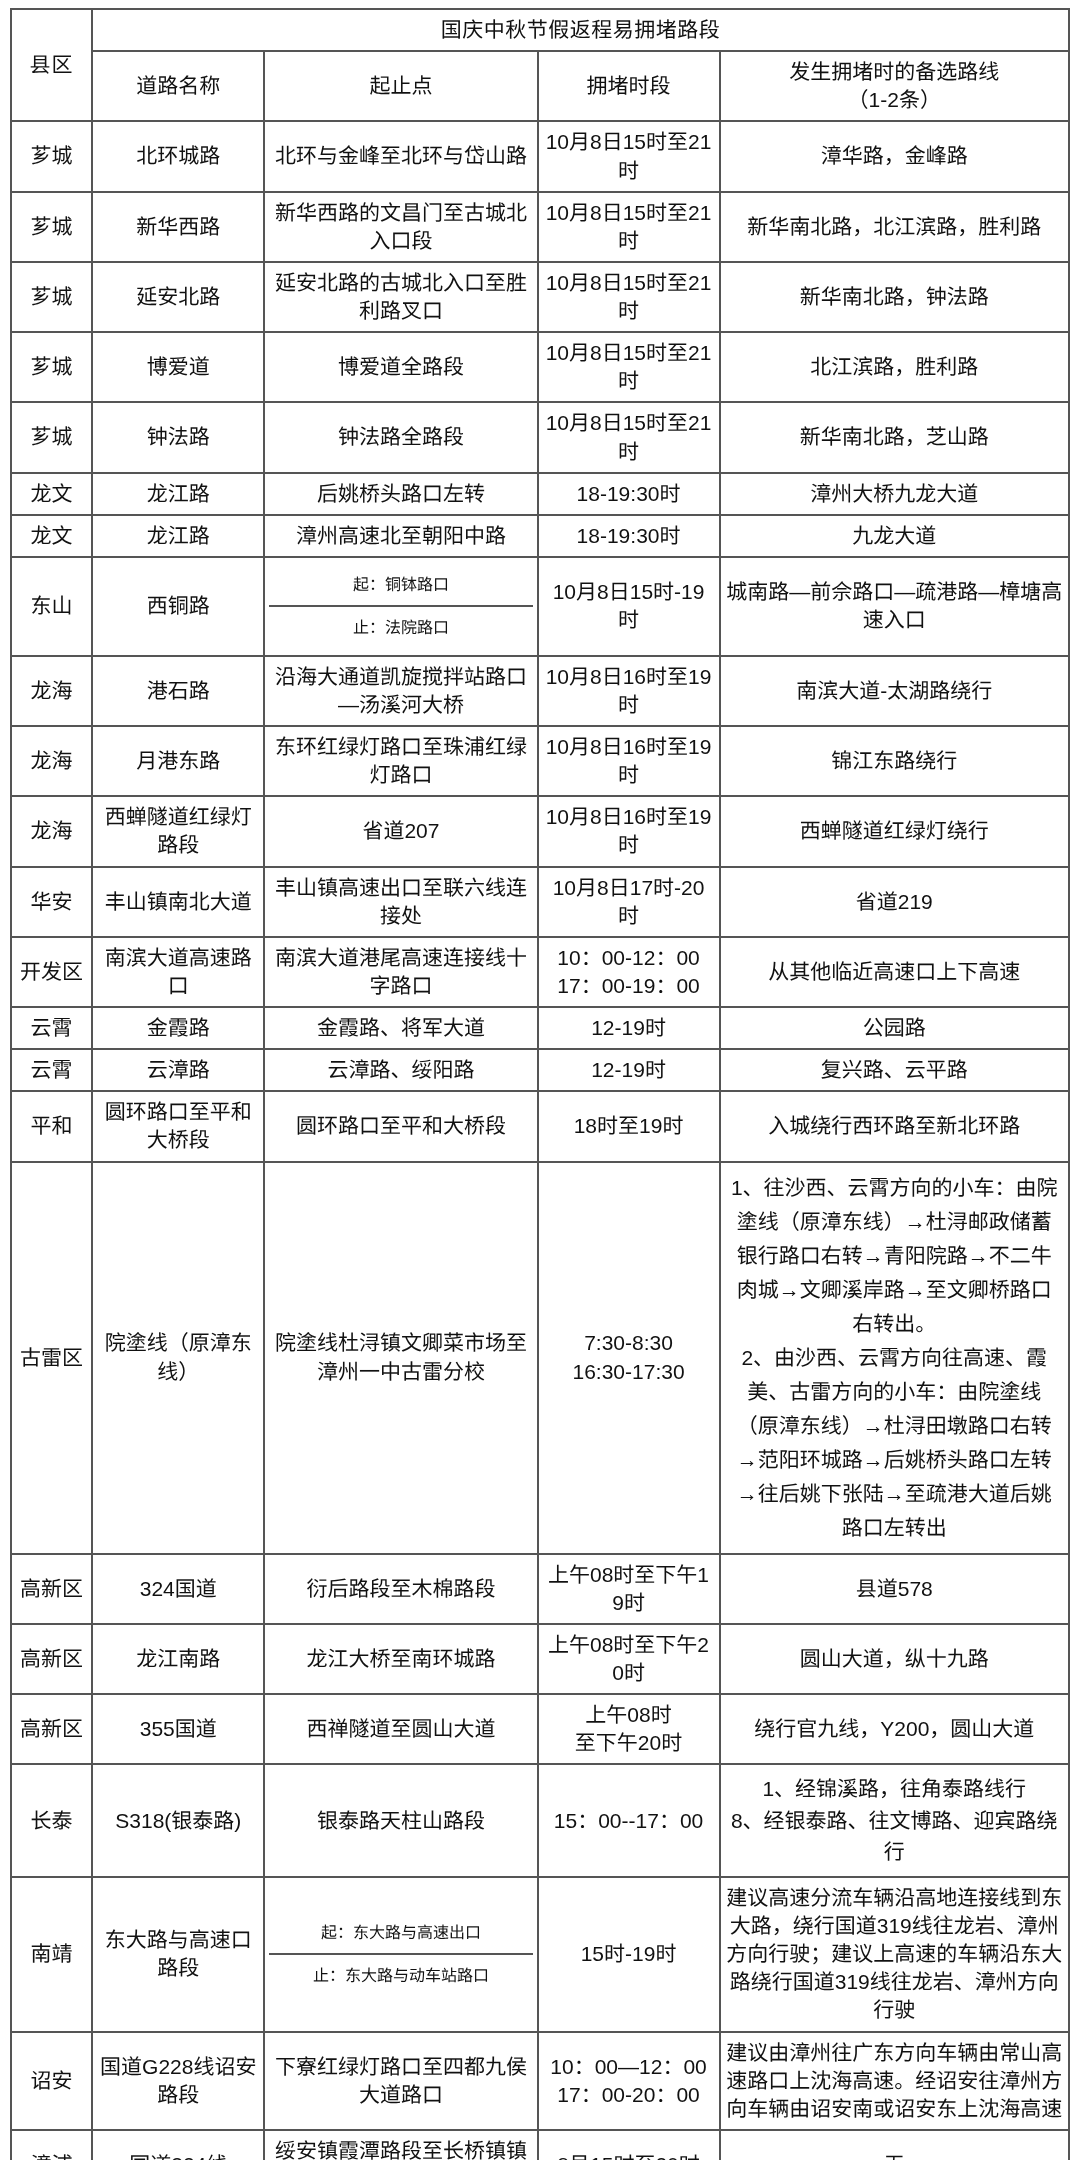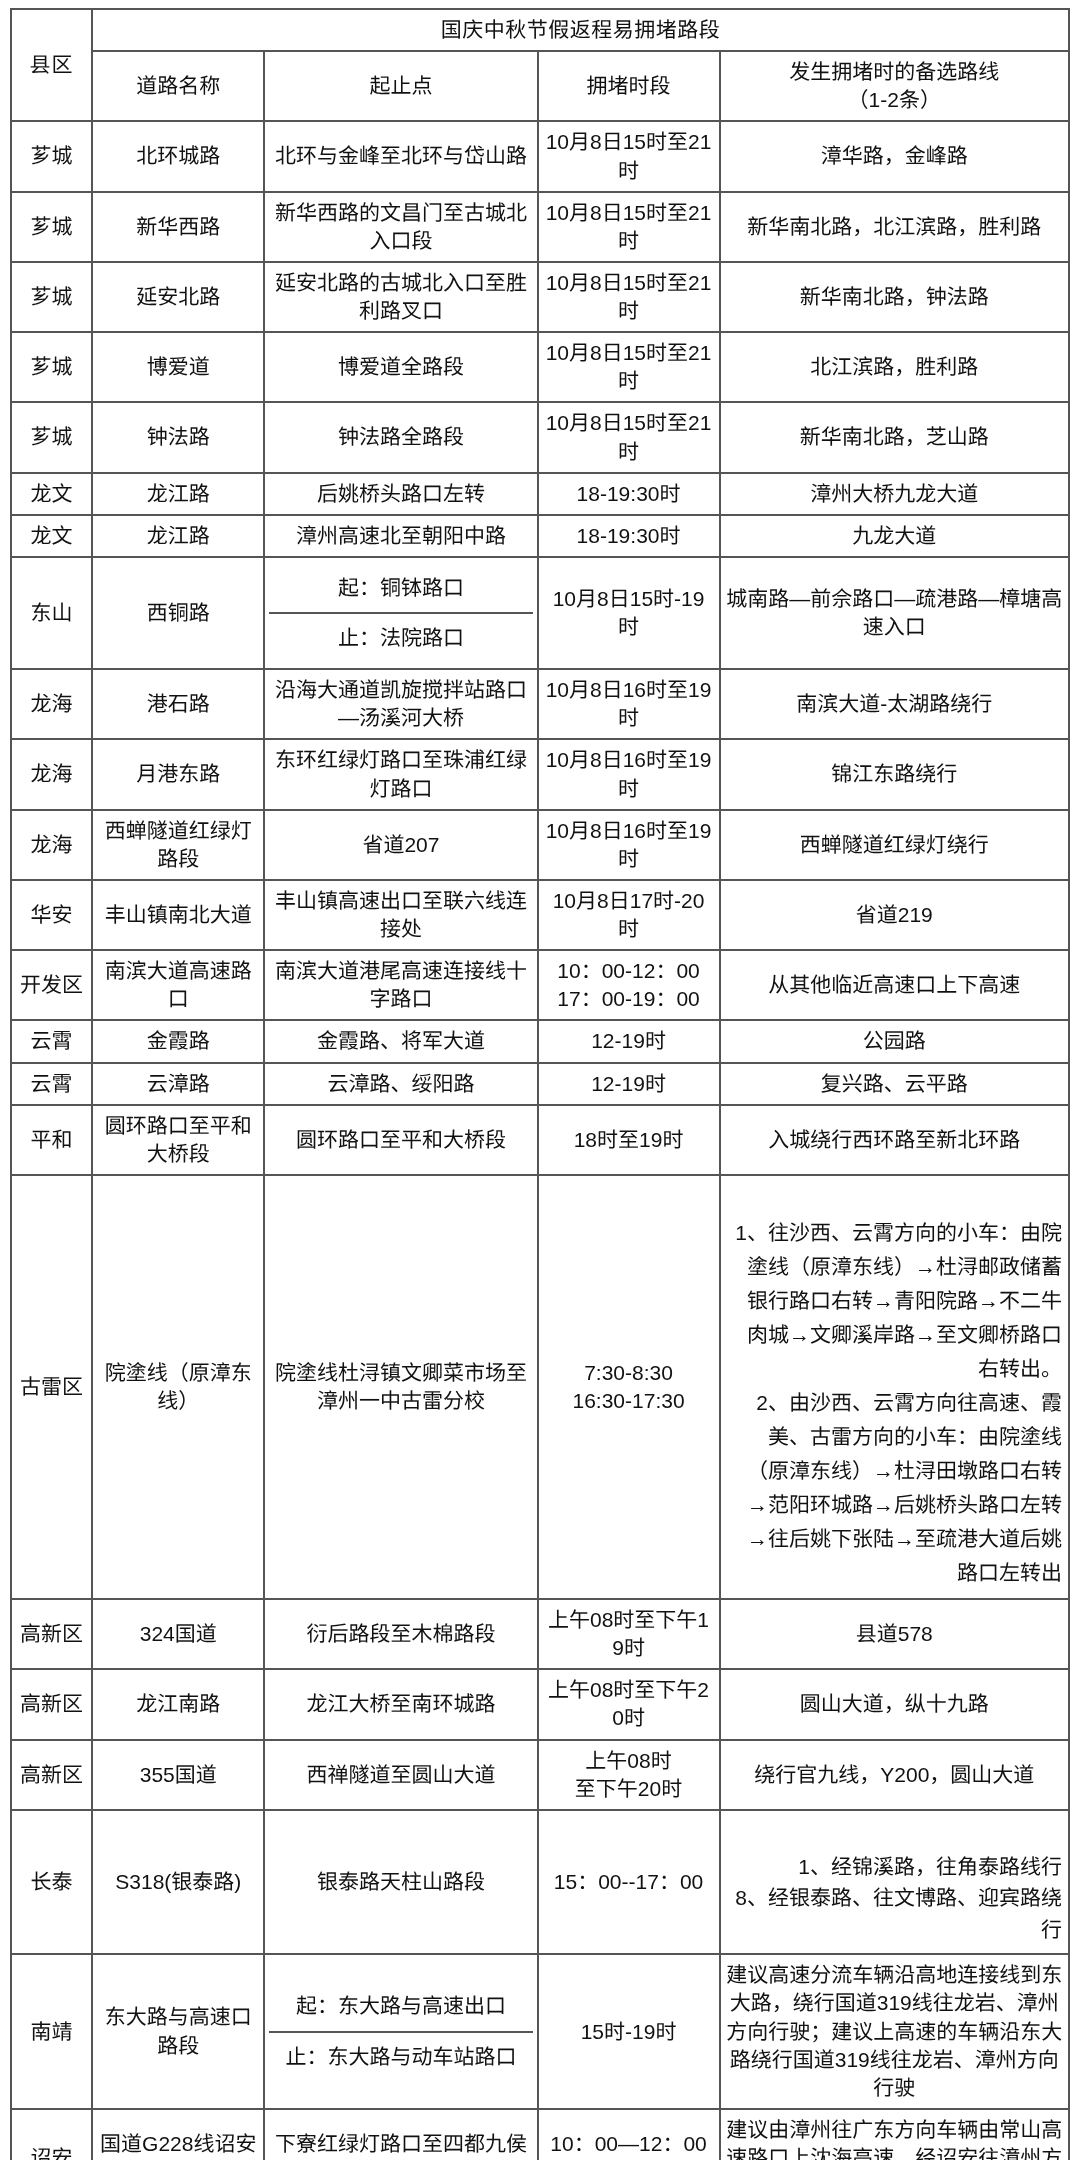--- a/index.html
+++ b/index.html
@@ -62,31 +62,30 @@
   
   table.split{
     width:100%;
     border-collapse:collapse;
     table-layout:fixed;
   }
   table.split td{
     border:0;
     border-bottom:2px solid #555555;
     padding:10px 4px;
-    font-size:21px;
+    font-size:16px;
     text-align:center;
   }
   table.split tr:last-child td{border-bottom:0;}
   td.nopad{padding:0;}
   .alt-block{
-    text-align:right;
+    text-align:center;
     line-height:1.5;
     font-size:21px;
     padding:2px 2px;
-    margin-top:32px;
   }
   .alt-block p{margin:0;}
   .tall{line-height:1.62;}
 </style>
 </head>
 <body>
 
 <div class="sheet">
   <table class="grid">
     <colgroup>

